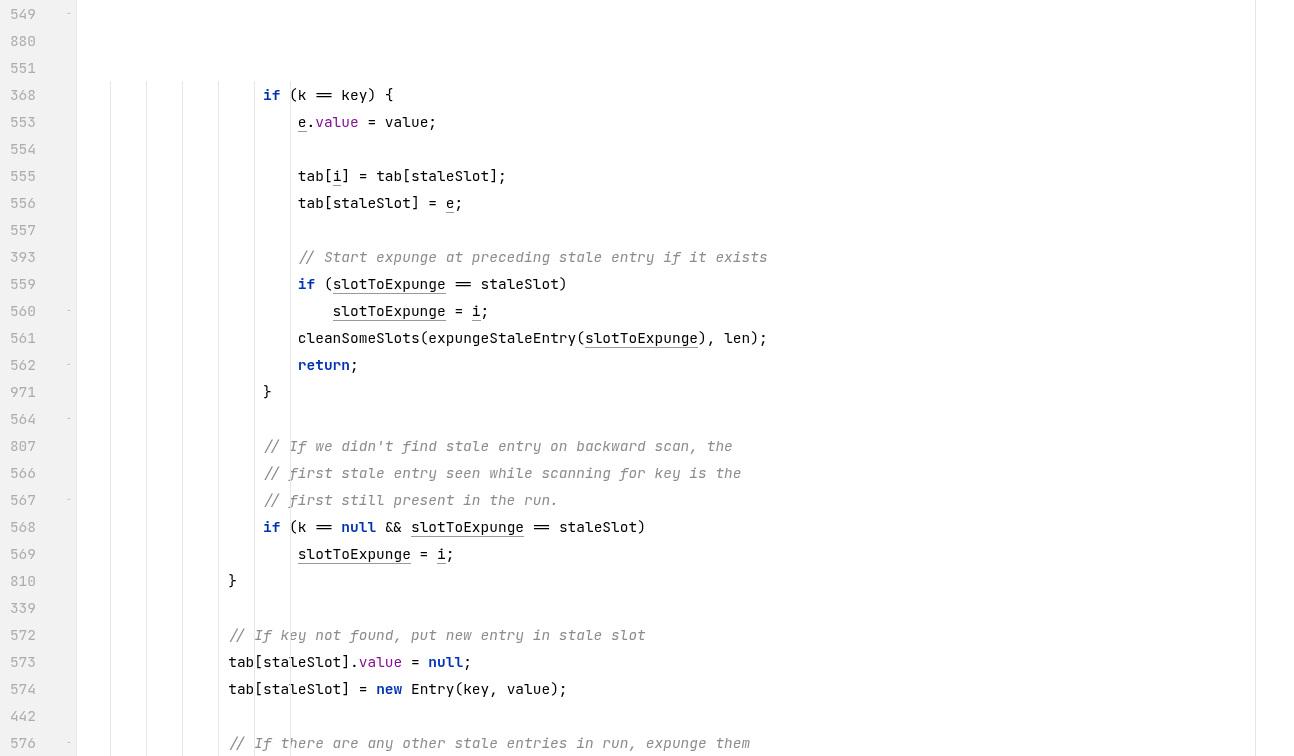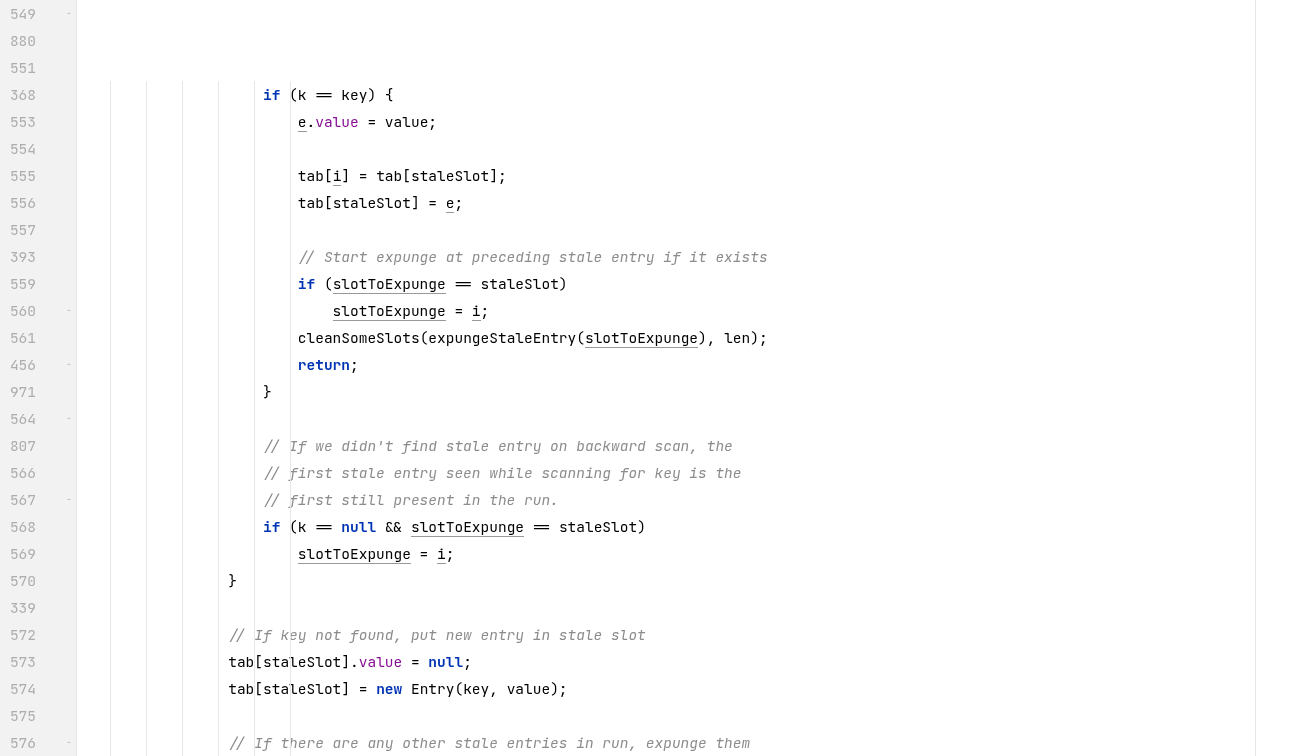--- a/index.html
+++ b/index.html
@@ -89,36 +89,36 @@
       <div class="line-number">553</div>
       <div class="line-number">554</div>
       <div class="line-number">555</div>
       <div class="line-number">556</div>
       <div class="line-number">557</div>
       <div class="line-number">393</div>
       <div class="line-number">559</div>
       <div class="line-number">560</div>
       <div class="fold-marker" style="top: 305px;">−</div>
       <div class="line-number">561</div>
-      <div class="line-number">456</div>
+      <div class="line-number">562</div>
       <div class="fold-marker" style="top: 359px;">−</div>
       <div class="line-number">971</div>
       <div class="line-number">564</div>
       <div class="fold-marker" style="top: 413px;">−</div>
       <div class="line-number">807</div>
       <div class="line-number">566</div>
       <div class="line-number">567</div>
       <div class="fold-marker" style="top: 494px;">−</div>
       <div class="line-number">568</div>
       <div class="line-number">569</div>
-      <div class="line-number">570</div>
+      <div class="line-number">810</div>
       <div class="line-number">339</div>
       <div class="line-number">572</div>
       <div class="line-number">573</div>
       <div class="line-number">574</div>
-      <div class="line-number">575</div>
+      <div class="line-number">442</div>
       <div class="line-number">576</div>
       <div class="fold-marker" style="top: 737px;">−</div>
     </div>
   <div class="code" id="code">
     <div class="right-margin"></div>
   <div class="code-line"><div class="indent-guide" style="left: 21px;"></div><div class="indent-guide" style="left: 57px;"></div><div class="indent-guide" style="left: 93px;"></div><div class="indent-guide" style="left: 129px;"></div><div class="indent-guide" style="left: 165px;"></div><div class="indent-guide" style="left: 201px;"></div><span>                    </span><span class="kw">if</span><span> (</span><span class="local">k</span><span> </span><span class="local">==</span><span> </span><span class="local">key</span><span>) {</span></div><div class="code-line"><div class="indent-guide" style="left: 21px;"></div><div class="indent-guide" style="left: 57px;"></div><div class="indent-guide" style="left: 93px;"></div><div class="indent-guide" style="left: 129px;"></div><div class="indent-guide" style="left: 165px;"></div><div class="indent-guide" style="left: 201px;"></div><span>                        </span><span class="local ul">e</span><span>.</span><span class="field">value</span><span> = </span><span class="local">value</span><span>;</span></div><div class="code-line"><div class="indent-guide" style="left: 21px;"></div><div class="indent-guide" style="left: 57px;"></div><div class="indent-guide" style="left: 93px;"></div><div class="indent-guide" style="left: 129px;"></div><div class="indent-guide" style="left: 165px;"></div><div class="indent-guide" style="left: 201px;"></div><span></span></div><div class="code-line"><div class="indent-guide" style="left: 21px;"></div><div class="indent-guide" style="left: 57px;"></div><div class="indent-guide" style="left: 93px;"></div><div class="indent-guide" style="left: 129px;"></div><div class="indent-guide" style="left: 165px;"></div><div class="indent-guide" style="left: 201px;"></div><span>                        </span><span class="local">tab</span><span>[</span><span class="local ul">i</span><span>] = </span><span class="local">tab</span><span>[</span><span class="local">staleSlot</span><span>];</span></div><div class="code-line"><div class="indent-guide" style="left: 21px;"></div><div class="indent-guide" style="left: 57px;"></div><div class="indent-guide" style="left: 93px;"></div><div class="indent-guide" style="left: 129px;"></div><div class="indent-guide" style="left: 165px;"></div><div class="indent-guide" style="left: 201px;"></div><span>                        </span><span class="local">tab</span><span>[</span><span class="local">staleSlot</span><span>] = </span><span class="local ul">e</span><span>;</span></div><div class="code-line"><div class="indent-guide" style="left: 21px;"></div><div class="indent-guide" style="left: 57px;"></div><div class="indent-guide" style="left: 93px;"></div><div class="indent-guide" style="left: 129px;"></div><div class="indent-guide" style="left: 165px;"></div><div class="indent-guide" style="left: 201px;"></div><span></span></div><div class="code-line"><div class="indent-guide" style="left: 21px;"></div><div class="indent-guide" style="left: 57px;"></div><div class="indent-guide" style="left: 93px;"></div><div class="indent-guide" style="left: 129px;"></div><div class="indent-guide" style="left: 165px;"></div><div class="indent-guide" style="left: 201px;"></div><span>                        </span><span class="com">// Start expunge at preceding stale entry if it exists</span></div><div class="code-line"><div class="indent-guide" style="left: 21px;"></div><div class="indent-guide" style="left: 57px;"></div><div class="indent-guide" style="left: 93px;"></div><div class="indent-guide" style="left: 129px;"></div><div class="indent-guide" style="left: 165px;"></div><div class="indent-guide" style="left: 201px;"></div><span>                        </span><span class="kw">if</span><span> (</span><span class="local ul">slotToExpunge</span><span> </span><span class="local">==</span><span> </span><span class="local">staleSlot</span><span>)</span></div><div class="code-line"><div class="indent-guide" style="left: 21px;"></div><div class="indent-guide" style="left: 57px;"></div><div class="indent-guide" style="left: 93px;"></div><div class="indent-guide" style="left: 129px;"></div><div class="indent-guide" style="left: 165px;"></div><div class="indent-guide" style="left: 201px;"></div><span>                            </span><span class="local ul">slotToExpunge</span><span> = </span><span class="local ul">i</span><span>;</span></div><div class="code-line"><div class="indent-guide" style="left: 21px;"></div><div class="indent-guide" style="left: 57px;"></div><div class="indent-guide" style="left: 93px;"></div><div class="indent-guide" style="left: 129px;"></div><div class="indent-guide" style="left: 165px;"></div><div class="indent-guide" style="left: 201px;"></div><span>                        </span><span class="local">cleanSomeSlots</span><span>(</span><span class="local">expungeStaleEntry</span><span>(</span><span class="local ul">slotToExpunge</span><span>), </span><span class="local">len</span><span>);</span></div><div class="code-line"><div class="indent-guide" style="left: 21px;"></div><div class="indent-guide" style="left: 57px;"></div><div class="indent-guide" style="left: 93px;"></div><div class="indent-guide" style="left: 129px;"></div><div class="indent-guide" style="left: 165px;"></div><div class="indent-guide" style="left: 201px;"></div><span>                        </span><span class="kw">return</span><span>;</span></div><div class="code-line"><div class="indent-guide" style="left: 21px;"></div><div class="indent-guide" style="left: 57px;"></div><div class="indent-guide" style="left: 93px;"></div><div class="indent-guide" style="left: 129px;"></div><div class="indent-guide" style="left: 165px;"></div><div class="indent-guide" style="left: 201px;"></div><span>                    </span><span>}</span></div><div class="code-line"><div class="indent-guide" style="left: 21px;"></div><div class="indent-guide" style="left: 57px;"></div><div class="indent-guide" style="left: 93px;"></div><div class="indent-guide" style="left: 129px;"></div><div class="indent-guide" style="left: 165px;"></div><div class="indent-guide" style="left: 201px;"></div><span></span></div><div class="code-line"><div class="indent-guide" style="left: 21px;"></div><div class="indent-guide" style="left: 57px;"></div><div class="indent-guide" style="left: 93px;"></div><div class="indent-guide" style="left: 129px;"></div><div class="indent-guide" style="left: 165px;"></div><div class="indent-guide" style="left: 201px;"></div><span>                    </span><span class="com">// If we didn't find stale entry on backward scan, the</span></div><div class="code-line"><div class="indent-guide" style="left: 21px;"></div><div class="indent-guide" style="left: 57px;"></div><div class="indent-guide" style="left: 93px;"></div><div class="indent-guide" style="left: 129px;"></div><div class="indent-guide" style="left: 165px;"></div><div class="indent-guide" style="left: 201px;"></div><span>                    </span><span class="com">// first stale entry seen while scanning for key is the</span></div><div class="code-line"><div class="indent-guide" style="left: 21px;"></div><div class="indent-guide" style="left: 57px;"></div><div class="indent-guide" style="left: 93px;"></div><div class="indent-guide" style="left: 129px;"></div><div class="indent-guide" style="left: 165px;"></div><div class="indent-guide" style="left: 201px;"></div><span>                    </span><span class="com">// first still present in the run.</span></div><div class="code-line"><div class="indent-guide" style="left: 21px;"></div><div class="indent-guide" style="left: 57px;"></div><div class="indent-guide" style="left: 93px;"></div><div class="indent-guide" style="left: 129px;"></div><div class="indent-guide" style="left: 165px;"></div><div class="indent-guide" style="left: 201px;"></div><span>                    </span><span class="kw">if</span><span> (</span><span class="local">k</span><span> </span><span class="local">==</span><span> </span><span class="kw">null</span><span> </span><span class="local">&amp;&amp;</span><span> </span><span class="local ul">slotToExpunge</span><span> </span><span class="local">==</span><span> </span><span class="local">staleSlot</span><span>)</span></div><div class="code-line"><div class="indent-guide" style="left: 21px;"></div><div class="indent-guide" style="left: 57px;"></div><div class="indent-guide" style="left: 93px;"></div><div class="indent-guide" style="left: 129px;"></div><div class="indent-guide" style="left: 165px;"></div><div class="indent-guide" style="left: 201px;"></div><span>                        </span><span class="local ul">slotToExpunge</span><span> = </span><span class="local ul">i</span><span>;</span></div><div class="code-line"><div class="indent-guide" style="left: 21px;"></div><div class="indent-guide" style="left: 57px;"></div><div class="indent-guide" style="left: 93px;"></div><div class="indent-guide" style="left: 129px;"></div><div class="indent-guide" style="left: 165px;"></div><div class="indent-guide" style="left: 201px;"></div><span>                </span><span>}</span></div><div class="code-line"><div class="indent-guide" style="left: 21px;"></div><div class="indent-guide" style="left: 57px;"></div><div class="indent-guide" style="left: 93px;"></div><div class="indent-guide" style="left: 129px;"></div><div class="indent-guide" style="left: 165px;"></div><div class="indent-guide" style="left: 201px;"></div><span></span></div><div class="code-line"><div class="indent-guide" style="left: 21px;"></div><div class="indent-guide" style="left: 57px;"></div><div class="indent-guide" style="left: 93px;"></div><div class="indent-guide" style="left: 129px;"></div><div class="indent-guide" style="left: 165px;"></div><div class="indent-guide" style="left: 201px;"></div><span>                </span><span class="com">// If key not found, put new entry in stale slot</span></div><div class="code-line"><div class="indent-guide" style="left: 21px;"></div><div class="indent-guide" style="left: 57px;"></div><div class="indent-guide" style="left: 93px;"></div><div class="indent-guide" style="left: 129px;"></div><div class="indent-guide" style="left: 165px;"></div><div class="indent-guide" style="left: 201px;"></div><span>                </span><span class="local">tab</span><span>[</span><span class="local">staleSlot</span><span>].</span><span class="field">value</span><span> = </span><span class="kw">null</span><span>;</span></div><div class="code-line"><div class="indent-guide" style="left: 21px;"></div><div class="indent-guide" style="left: 57px;"></div><div class="indent-guide" style="left: 93px;"></div><div class="indent-guide" style="left: 129px;"></div><div class="indent-guide" style="left: 165px;"></div><div class="indent-guide" style="left: 201px;"></div><span>                </span><span class="local">tab</span><span>[</span><span class="local">staleSlot</span><span>] = </span><span class="kw">new</span><span> </span><span class="local">Entry</span><span>(</span><span class="local">key</span><span>, </span><span class="local">value</span><span>);</span></div><div class="code-line"><div class="indent-guide" style="left: 21px;"></div><div class="indent-guide" style="left: 57px;"></div><div class="indent-guide" style="left: 93px;"></div><div class="indent-guide" style="left: 129px;"></div><div class="indent-guide" style="left: 165px;"></div><div class="indent-guide" style="left: 201px;"></div><span></span></div><div class="code-line"><div class="indent-guide" style="left: 21px;"></div><div class="indent-guide" style="left: 57px;"></div><div class="indent-guide" style="left: 93px;"></div><div class="indent-guide" style="left: 129px;"></div><div class="indent-guide" style="left: 165px;"></div><div class="indent-guide" style="left: 201px;"></div><span>                </span><span class="com">// If there are any other stale entries in run, expunge them</span></div></div>
 </div>
 
 </body></html>

